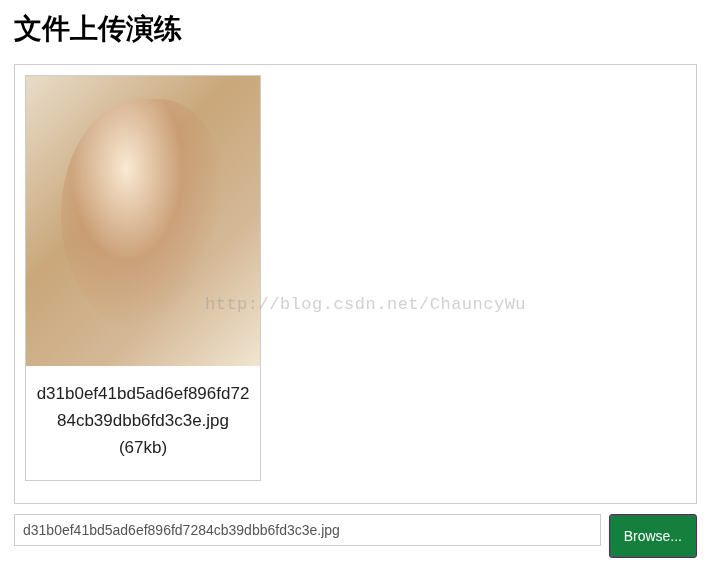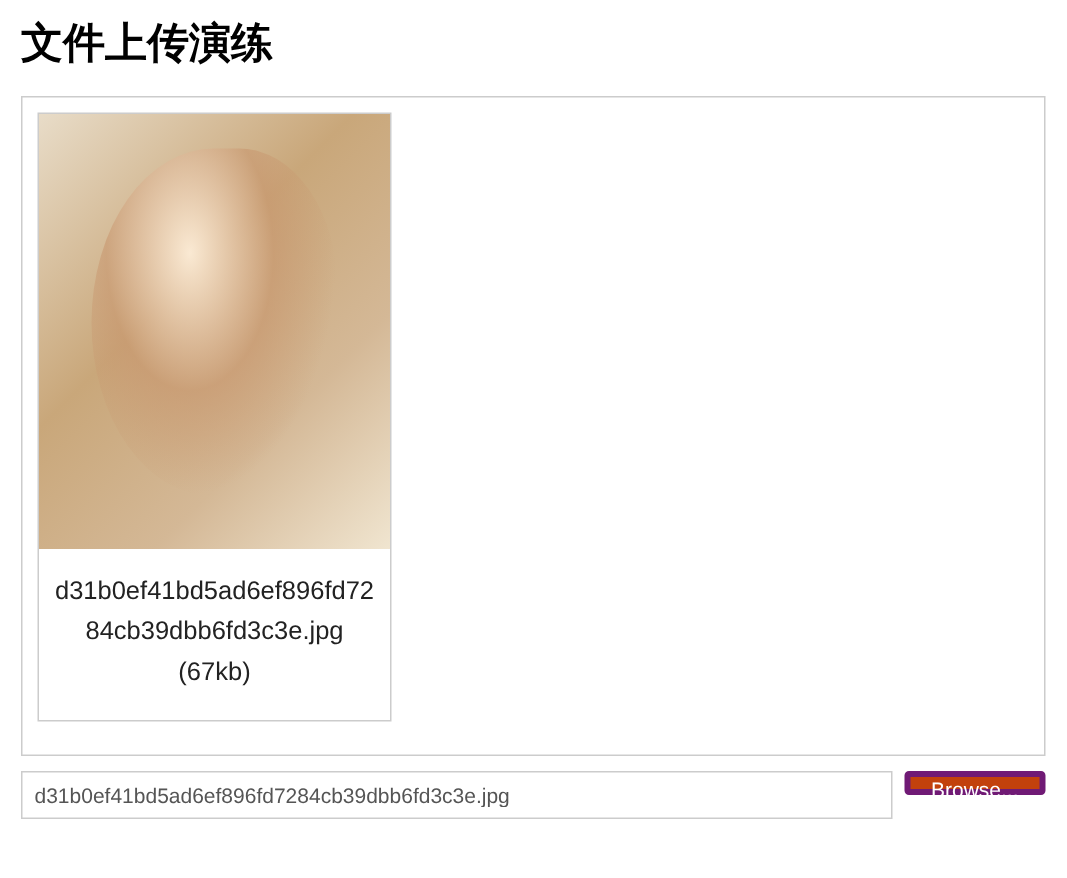--- a/index.html
+++ b/index.html
@@ -77,42 +77,43 @@
       flex: 1;
       border: 1px solid #ccc;
       padding: 6px 8px;
       font-size: 14px;
       color: #555;
       background: #fff;
       height: 32px;
       line-height: 18px;
     }
     .browse-btn {
-      background: #c2410c;
-      border: 4px solid #701a75;
+      background: #15803d;
+      border: 1px solid #701a75;
       color: #fff;
       padding: 0 14px;
       font-size: 14px;
       cursor: pointer;
-      height: 16px;
+      height: 44px;
       border-radius: 3px;
     }
   </style>
 </head>
 <body>
 
 <h1 class="page-title">文件上传演练</h1>
 
 <div class="preview-panel">
   <div class="thumb-card">
     <div class="thumb-image"></div>
     <div class="thumb-caption">
       <span>d31b0ef41bd5ad6ef896fd7284cb39dbb6fd3c3e.jpg</span>
       <br>
       <span>(67kb)</span>
     </div>
   </div>
+  <div class="watermark">http://blog.csdn.net/ChauncyWu</div>
 </div>
 
 <div class="file-row">
   <input type="text" class="file-display" readonly="" value="d31b0ef41bd5ad6ef896fd7284cb39dbb6fd3c3e.jpg" style="">
   <button class="browse-btn">Browse...</button>
 </div>
 
 </body></html>

